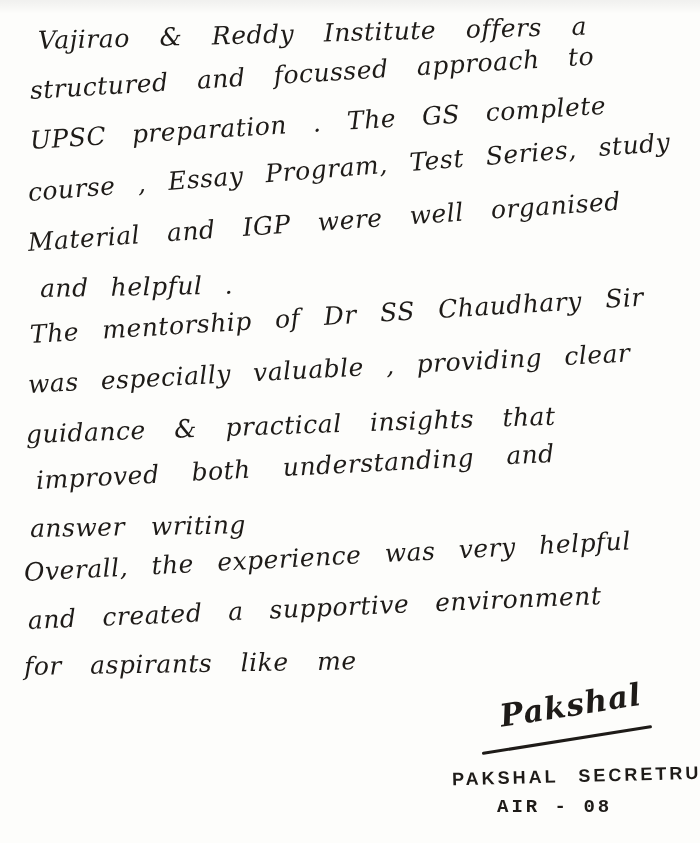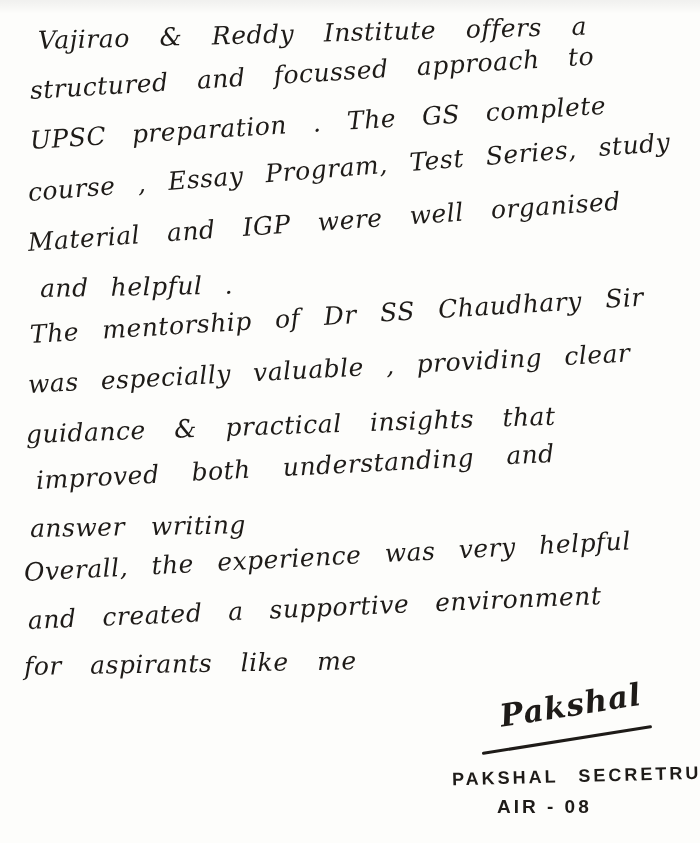--- a/index.html
+++ b/index.html
@@ -76,21 +76,21 @@
     font-weight:600;
     font-size:18px;
     letter-spacing:3px;
     word-spacing:12px;
     transform:rotate(-1.5deg);
     white-space:nowrap;
   }
   .sig-rank{
     position:absolute;
     top:796px; left:497px;
-    font-family:Liberation Sans, sans-serif;
+    font-family:Liberation Mono, monospace;
     font-weight:600;
     font-size:19px;
     letter-spacing:3px;
     white-space:nowrap;
   }
 </style>
 </head>
 <body>
 
 <main class="page">

